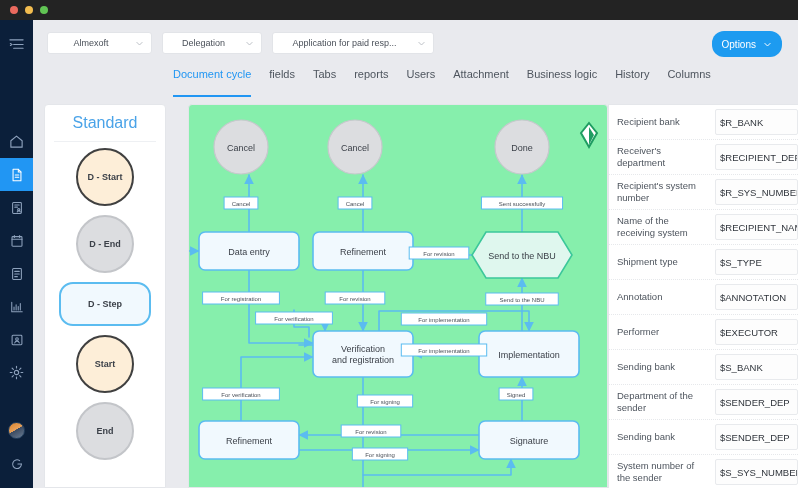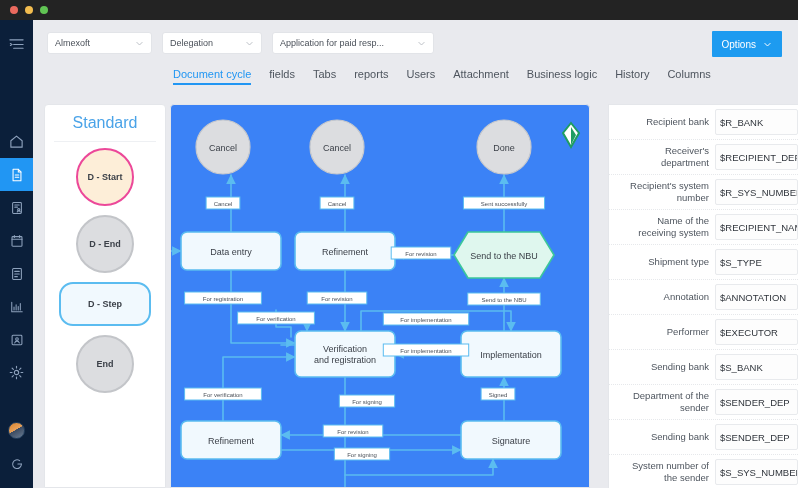--- a/index.html
+++ b/index.html
@@ -47,80 +47,79 @@
   .header {
     position: absolute; left: 33px; top: 20px; width: 765px; height: 80px;
     background: #e9eaee;
   }
   .selects { position: absolute; left: 14px; top: 12px; display: flex; gap: 10px; }
   .select {
     height: 22px; background: #ffffff; border: 1px solid #e2e4e8; border-radius: 3px;
     display: flex; align-items: center; padding: 0 7px;
     font-size: 9px; color: #4a5059; white-space: nowrap;
   }
-  .select .sv { flex: 1; }
+  .select .sv { flex: 1; text-align: center; }
   .sel-1 { width: 105px; }
   .sel-2 { width: 100px; }
   .sel-3 { width: 162px; }
   .chev { width: 9px; height: 9px; margin-left: 8px; flex: none; color: #b6bac1; }
 
   .opt-btn {
     position: absolute; right: 16px; top: 11px;
-    height: 24px; padding: 13px 10px; border-radius: 1px;
+    height: 24px; padding: 13px 10px; border-radius: 12px;
     background: #1d9bf0; color: #fff; font-size: 10px;
     display: flex; align-items: center; gap: 7px; border: none; cursor: pointer;
   }
   .opt-btn .chev { color: #fff; margin: 0; }
 
   .tabs {
     position: absolute; left: 140px; top: 48px; display: flex; gap: 18px; align-items: flex-end;
   }
   .tab {
-    font-size: 11px; color: #4e555e; padding-bottom: 3px; cursor: pointer;
+    font-size: 11px; color: #4e555e; padding-bottom: 15px; cursor: pointer;
     border-bottom: 2px solid transparent; white-space: nowrap;
   }
   .tab.active { color: #2196f3; border-bottom-color: #2196f3; }
 
   
   .panel-std {
     position: absolute; left: 44px; top: 104px; width: 122px; height: 384px;
     background: #fff; border: 1px solid #e4e6ea; border-top-left-radius: 4px; border-top-right-radius: 4px;
   }
   .std-title {
     text-align: center; font-size: 16px; color: #4aa3e8; padding: 9px 0 9px;
     border-bottom: 1px solid #eef0f3; margin: 0 9px;
   }
   .std-list { padding-top: 6px; display: flex; flex-direction: column; align-items: center; gap: 9px; }
   .shp-circle {
     width: 58px; height: 58px; border-radius: 50%;
     display: flex; align-items: center; justify-content: center;
     font-size: 9px; font-weight: bold; color: #3c4149;
   }
-  .shp-start { background: #fdeed8; border: 2px solid #ec4899; }
+  .shp-start { background: #fdeed8; border: 2px solid #404040; }
   .shp-end { background: #dcdde0; border: 2px solid #c3c5c9; }
   .shp-rect {
     width: 92px; height: 44px; border-radius: 14px;
     background: #f1f9fe; border: 2px solid #5bbcf0;
     display: flex; align-items: center; justify-content: center;
     font-size: 9px; font-weight: bold; color: #3c4149;
   }
 
   .panel-diagram {
-    position: absolute; left: 170px; top: 104px; width: 420px; height: 384px;
-    background: #3b82f6; border: 1px solid #e4e6ea;
+    position: absolute; left: 188px; top: 104px; width: 420px; height: 384px;
+    background: #86efac; border: 1px solid #e4e6ea;
     border-top-left-radius: 4px; border-top-right-radius: 4px;
     overflow: hidden;
   }
   #diagram-svg { position: absolute; left: 0; top: 0; }
 
   .panel-fields {
     position: absolute; left: 608px; top: 104px; width: 190px; height: 384px;
     background: #ffffff; border-left: 1px solid #e4e6ea; border-top: 1px solid #e4e6ea;
     overflow: hidden;
-    text-align: right;
   }
   .frow {
     display: flex; align-items: center; gap: 6px;
     padding: 4px 0 4px 8px; border-bottom: 1px dotted #e6e8eb;
     min-height: 28px;
   }
   .flabel { width: 92px; flex: none; font-size: 9.5px; color: #4e555e; line-height: 1.3; }
   .fval {
     flex: 1; height: 19px; background: #fdfdfd; border: 1px solid #e8eaed; border-radius: 2px;
     font-size: 9.5px; color: #30353c; display: flex; align-items: center;
@@ -261,20 +260,23 @@
     <div class="std-title">Standard</div>
     <div class="std-list" id="std-list">
         <div class="shp-circle shp-start">
           <span>D - Start</span>
         </div>
         <div class="shp-circle shp-end">
           <span>D - End</span>
         </div>
         <div class="shp-rect">
           <span>D - Step</span>
+        </div>
+        <div class="shp-circle shp-start">
+          <span>Start</span>
         </div>
         <div class="shp-circle shp-end">
           <span>End</span>
         </div>
       </div>
   </section>
 
   <section class="panel-diagram">
     <svg id="diagram-svg" width="418" height="382" viewBox="0 0 418 382">
         <defs>

